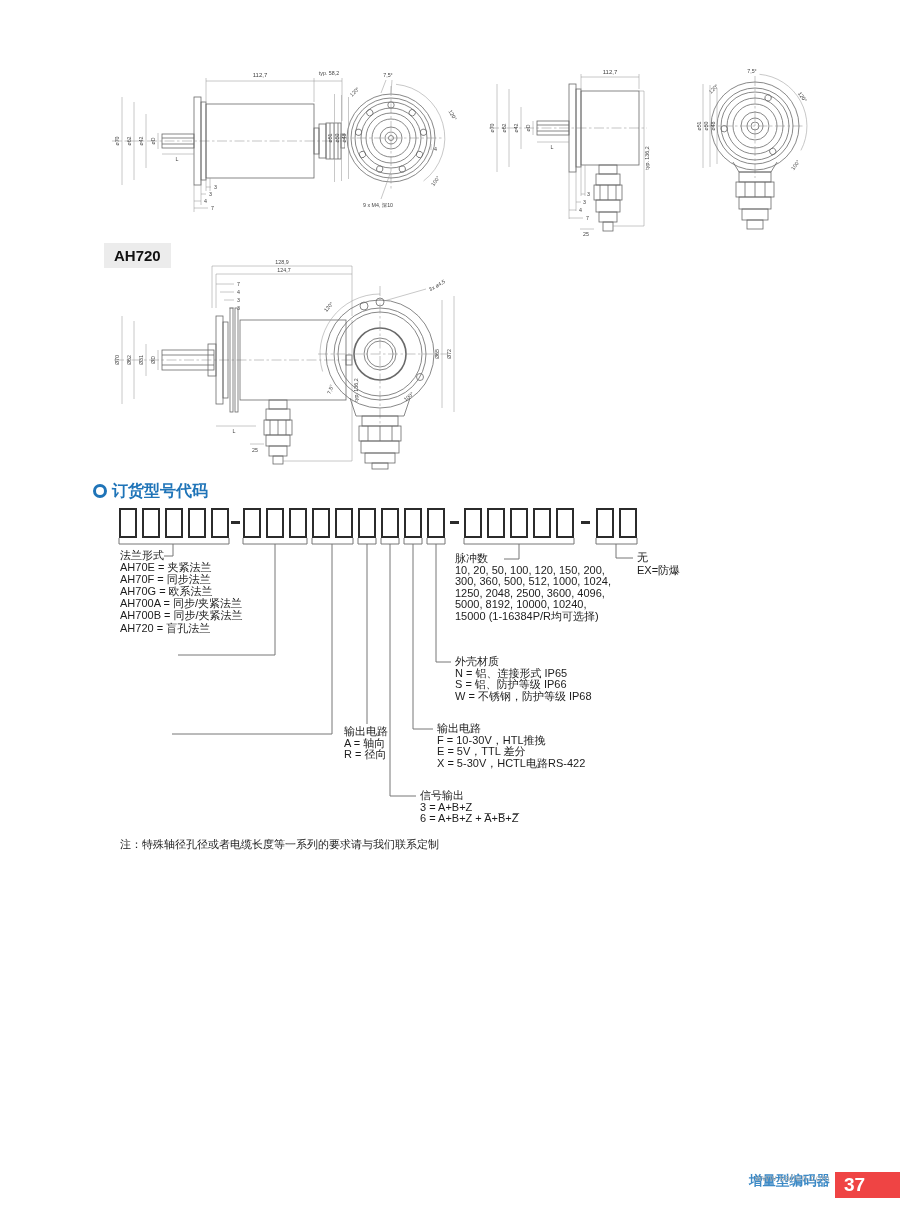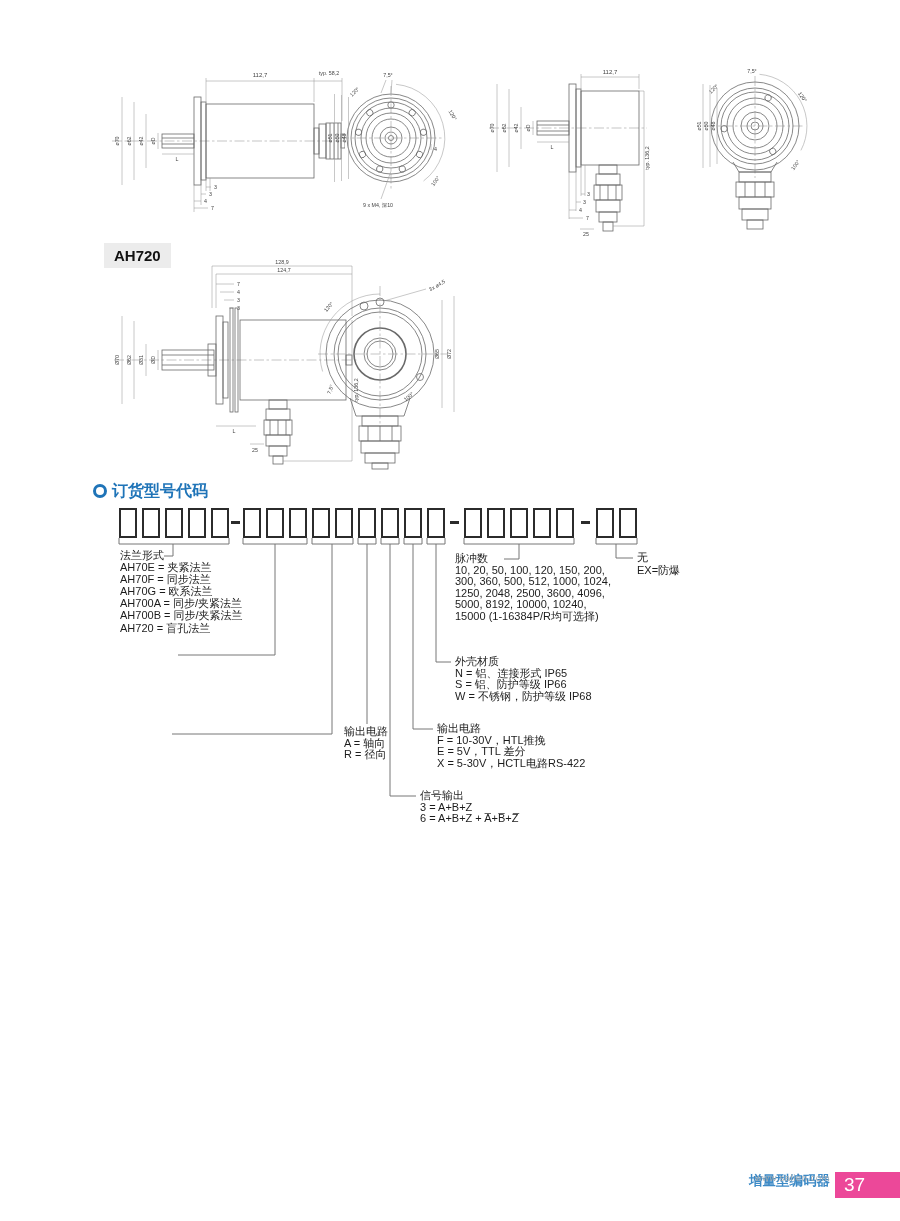--- a/index.html
+++ b/index.html
@@ -16,22 +16,22 @@
   .ord-ring{position:absolute;left:93px;top:484px;width:8px;height:8px;border:3px solid #1f74b8;border-radius:50%;}
   .obox{position:absolute;top:508px;width:18px;height:30px;box-sizing:border-box;border:2px solid #2b2b2b;background:#fff;}
   .gdash{position:absolute;top:521px;width:9px;height:3px;background:#2b2b2b;}
   .blk{position:absolute;font-size:11px;line-height:11.5px;color:#1c1c1c;white-space:nowrap;}
   .blk.lh12 div{line-height:12.1px;}
   .note{position:absolute;left:120px;top:837px;font-size:11px;color:#1c1c1c;white-space:nowrap;}
   .ft-series{position:absolute;left:660px;top:1172px;width:170px;text-align:right;
              font-size:13.5px;font-weight:bold;color:#3d8ac6;}
   .ft-site{position:absolute;left:660px;top:1172px;width:170px;text-align:right;
            font-size:9.5px;color:#a3abb1;letter-spacing:.5px;}
-  .ft-box{position:absolute;left:835px;top:1172px;width:65px;height:26px;background:#ec4899;
-          color:#fff;font-size:19px;font-weight:normal;line-height:26px;padding-left:9px;box-sizing:border-box;}
+  .ft-box{position:absolute;left:835px;top:1172px;width:65px;height:26px;background:#ef4444;
+          color:#fff;font-size:19px;font-weight:bold;line-height:26px;padding-left:9px;box-sizing:border-box;}
 </style>
 </head>
 <body>
 
 <div id="page">
 
   <div class="hdr" style="left:104px;top:243px;">AH720</div>
 
   <svg class="abs draw" style="left:110px;top:66px;" width="235" height="152" viewBox="0 0 235 152">
     <line class="cl" x1="2" y1="75" x2="233" y2="75"></line>
@@ -387,18 +387,19 @@
     <div>信号输出</div>
     <div>3 = A+B+Z</div>
     <div>6 = A+B+Z + A̅+B̅+Z̅</div>
   </div>
 
   <div class="blk" style="left:637px;top:550px;">
     <div style="line-height:15px">无</div>
     <div>EX=防爆</div>
   </div>
 
+  <div class="note">注：特殊轴径孔径或者电缆长度等一系列的要求请与我们联系定制</div>
 
   <div class="ft-series">增量型编码器</div>
   <div class="ft-site">www.salien.com</div>
   <div class="ft-box">37</div>
 
 </div>
 
 </body></html>

